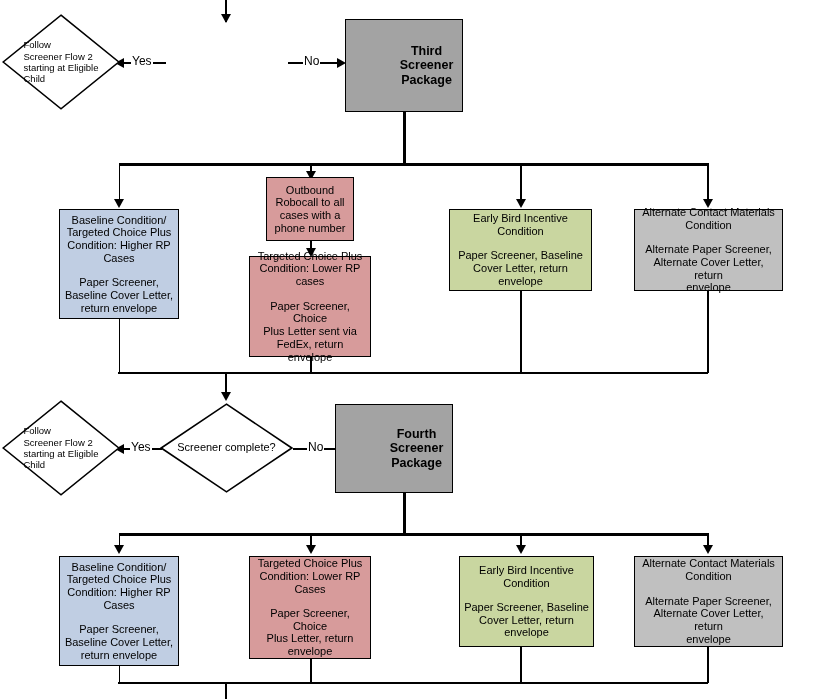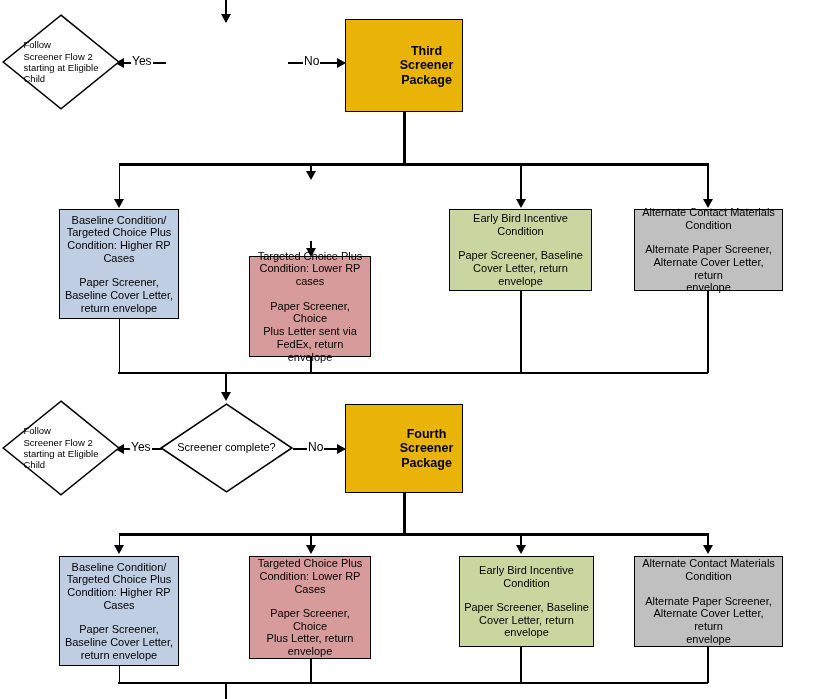--- a/index.html
+++ b/index.html
@@ -23,21 +23,21 @@
     flex-direction: column;
     align-items: center;
     justify-content: center;
     text-align: center;
     color: #000000;
     line-height: 1.16;
     white-space: pre-line;
     padding: 2px 3px;
   }
   .pkg {
-    background: #eab308;
+    background: #a3a3a3;
     font-weight: bold;
     font-size: 12.5px;
     padding-left: 48px;
   }
   .cond {
     font-size: 11px;
   }
   .cond .hdr { display: block; }
   .cond .body { display: block; margin-top: 1.05em; }
 
@@ -155,20 +155,26 @@
   <div class="node cond" style="left:59px; top:209px; width:120px; height:110px; background:#c0cee3;">
     <span class="hdr">Baseline Condition/
 Targeted Choice Plus
 Condition: Higher RP
 Cases</span>
     <span class="body">Paper Screener,
 Baseline Cover Letter,
 return envelope</span>
   </div>
 
+  <div class="node cond" style="left:266px; top:177px; width:88px; height:64px; background:#d79b9b;">
+    <span class="hdr">Outbound
+Robocall to all
+cases with a
+phone number</span>
+  </div>
   <div class="ln lnv" style="left:310px; top:241px; height:11px;"></div>
   <div class="arrow-d" style="left:305.5px; top:248px;"></div>
 
   <div class="node cond" style="left:249px; top:256px; width:122px; height:101px; background:#d79b9b;">
     <span class="hdr">Targeted Choice Plus
 Condition: Lower RP
 cases</span>
     <span class="body">Paper Screener, Choice
 Plus Letter sent via
 FedEx, return envelope</span>
@@ -217,21 +223,21 @@
     <span class="dlabel" style="font-size:9.5px;">Follow
 Screener Flow 2
 starting at Eligible
 Child</span>
   </div>
 
   <div class="ln lnh" style="left:293px; top:448px; width:48px;"></div>
   <div class="arrow-r" style="left:337px; top:443.5px;"></div>
   <div class="edgelabel" style="left:307px; top:441px;">No</div>
 
-  <div class="node pkg" style="left:345px; top:404px; width:118px; height:89px;">
+  <div class="node pkg" style="left:335px; top:404px; width:118px; height:89px;">
     <span>Fourth Screener
 Package</span>
   </div>
 
   <div class="ln lnv thick" style="left:402.5px; top:493px; height:41px;"></div>
 
   <div class="ln lnh thick" style="left:119px; top:532.5px; width:589px;"></div>
 
   <div class="ln lnv" style="left:118.5px; top:533px; height:16px;"></div>
   <div class="arrow-d" style="left:114px; top:545px;"></div>

